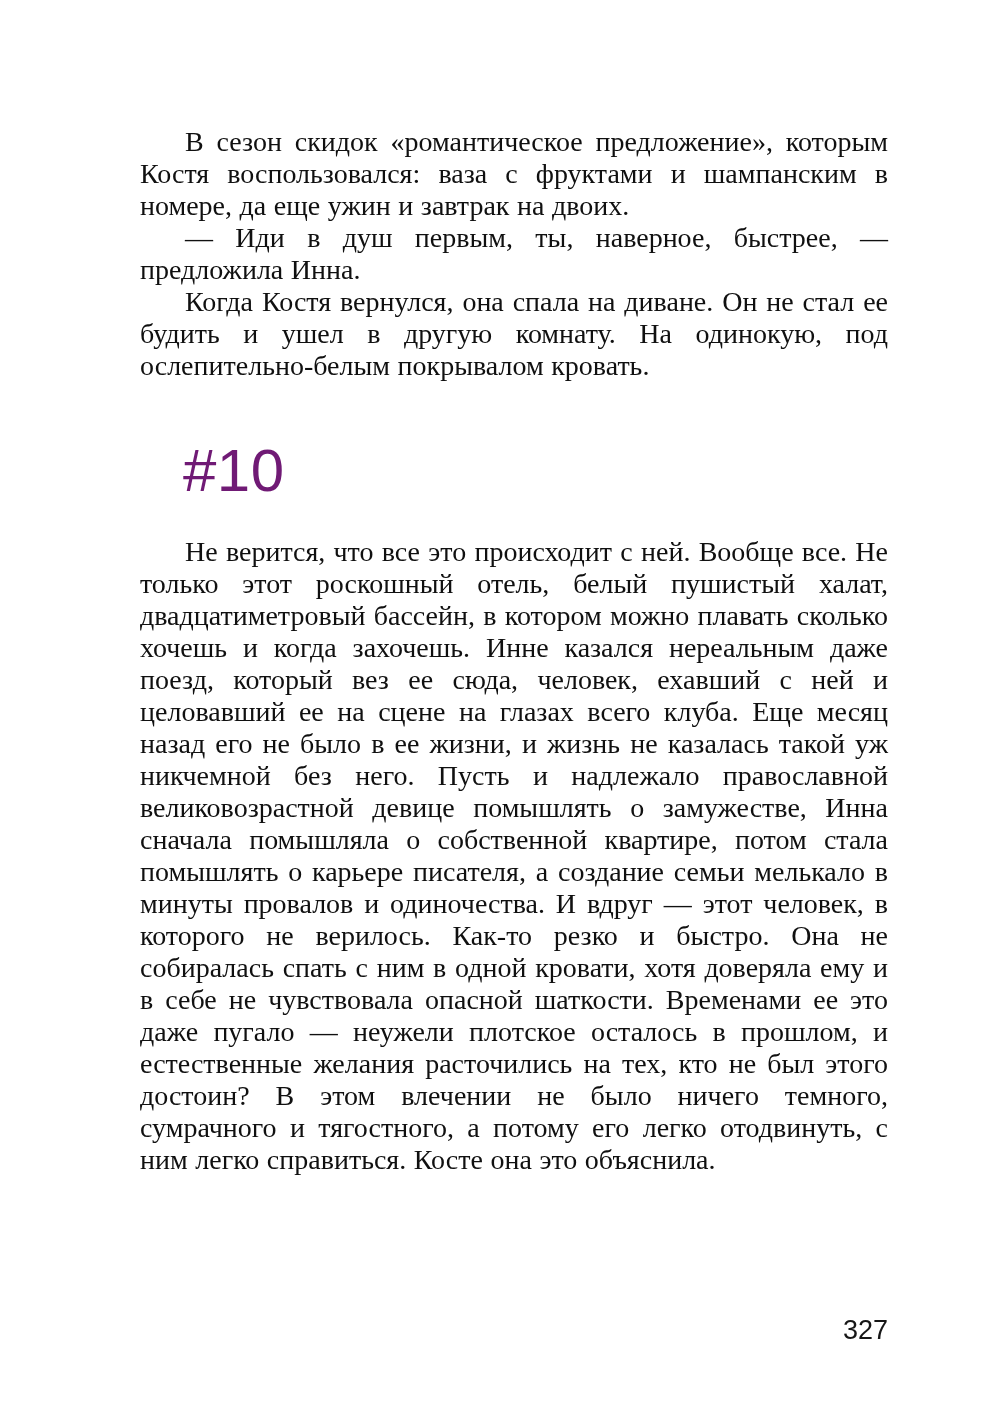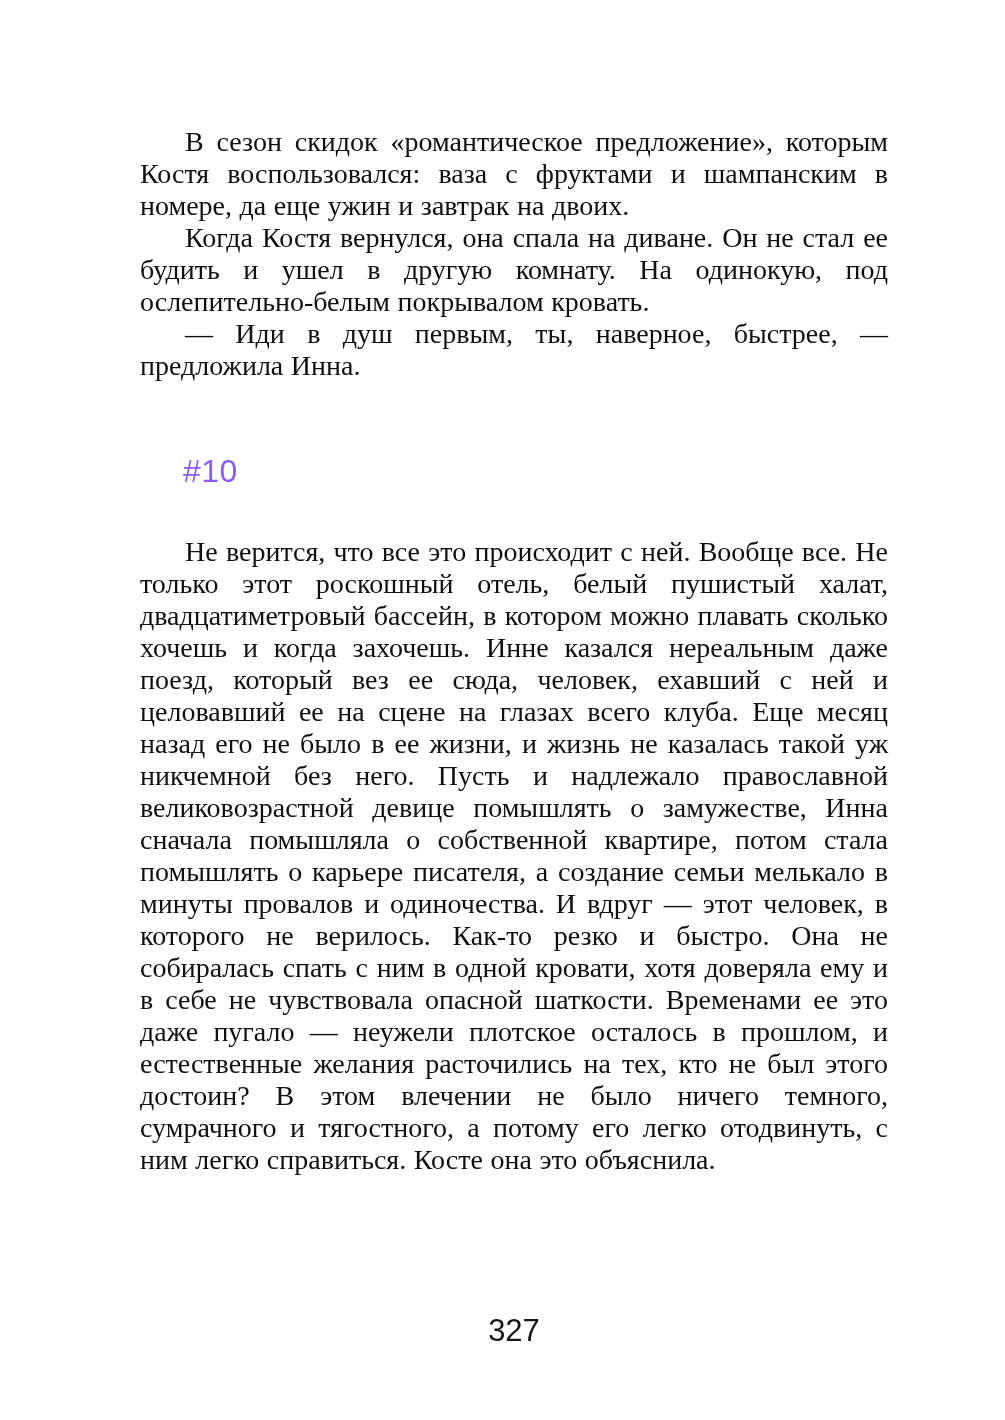--- a/index.html
+++ b/index.html
@@ -27,49 +27,49 @@
     text-align: justify;
     text-align-last: left;
     text-indent: 45px;
     hyphens: auto;
     -webkit-hyphens: auto;
     word-spacing: 0.02em;
   }
 
   .chapter-heading {
     font-family: "Liberation Sans", "DejaVu Sans", sans-serif;
-    font-size: 32px;
+    font-size: 60px;
     line-height: 46px;
     font-weight: 400;
     letter-spacing: 0.5px;
-    color: #8b5cf6;
+    color: #701a75;
     margin: 66px 0 42px 43px;
   }
 
   .page-number {
     position: absolute;
     left: 140px;
     right: 117px;
     top: 1316px;
-    text-align: center;
+    text-align: right;
     font-family: "Liberation Sans", "DejaVu Sans", sans-serif;
-    font-size: 31px;
+    font-size: 27px;
     line-height: 29px;
     color: #161616;
   }
 </style>
 </head>
 <body>
 
 <div class="book-page">
 
   <div class="text-section">
     <p>В сезон скидок «романтическое предложение», которым Костя воспользовался: ваза с фруктами и шампанским в номере, да еще ужин и завтрак на двоих.</p>
+    <p>— Иди в душ первым, ты, наверное, быстрее, — предложила Инна.</p>
     <p>Когда Костя вернулся, она спала на диване. Он не стал ее будить и ушел в другую комнату. На одинокую, под ослепительно-белым покрывалом кровать.</p>
-    <p>— Иди в душ первым, ты, наверное, быстрее, — предложила Инна.</p>
   </div>
 
   <h2 class="chapter-heading">#10</h2>
 
   <div class="text-section">
     <p>Не верится, что все это происходит с ней. Вообще все. Не только этот роскошный отель, белый пушистый халат, двадцатиметровый бассейн, в котором можно плавать сколько хочешь и когда захочешь. Инне казался нереальным даже поезд, который вез ее сюда, человек, ехавший с ней и целовавший ее на сцене на глазах всего клуба. Еще месяц назад его не было в ее жизни, и жизнь не казалась такой уж никчемной без него. Пусть и надлежало православной великовозрастной девице помышлять о замужестве, Инна сначала помышляла о собственной квартире, потом стала помышлять о карьере писателя, а создание семьи мелькало в минуты провалов и одиночества. И вдруг — этот человек, в которого не верилось. Как-то резко и быстро. Она не собиралась спать с ним в одной кровати, хотя доверяла ему и в себе не чувствовала опасной шаткости. Временами ее это даже пугало — неужели плотское осталось в прошлом, и естественные желания расточились на тех, кто не был этого достоин? В этом влечении не было ничего темного, сумрачного и тягостного, а потому его легко отодвинуть, с ним легко справиться. Косте она это объяснила.</p>
   </div>
 
   <div class="page-number">327</div>
 

